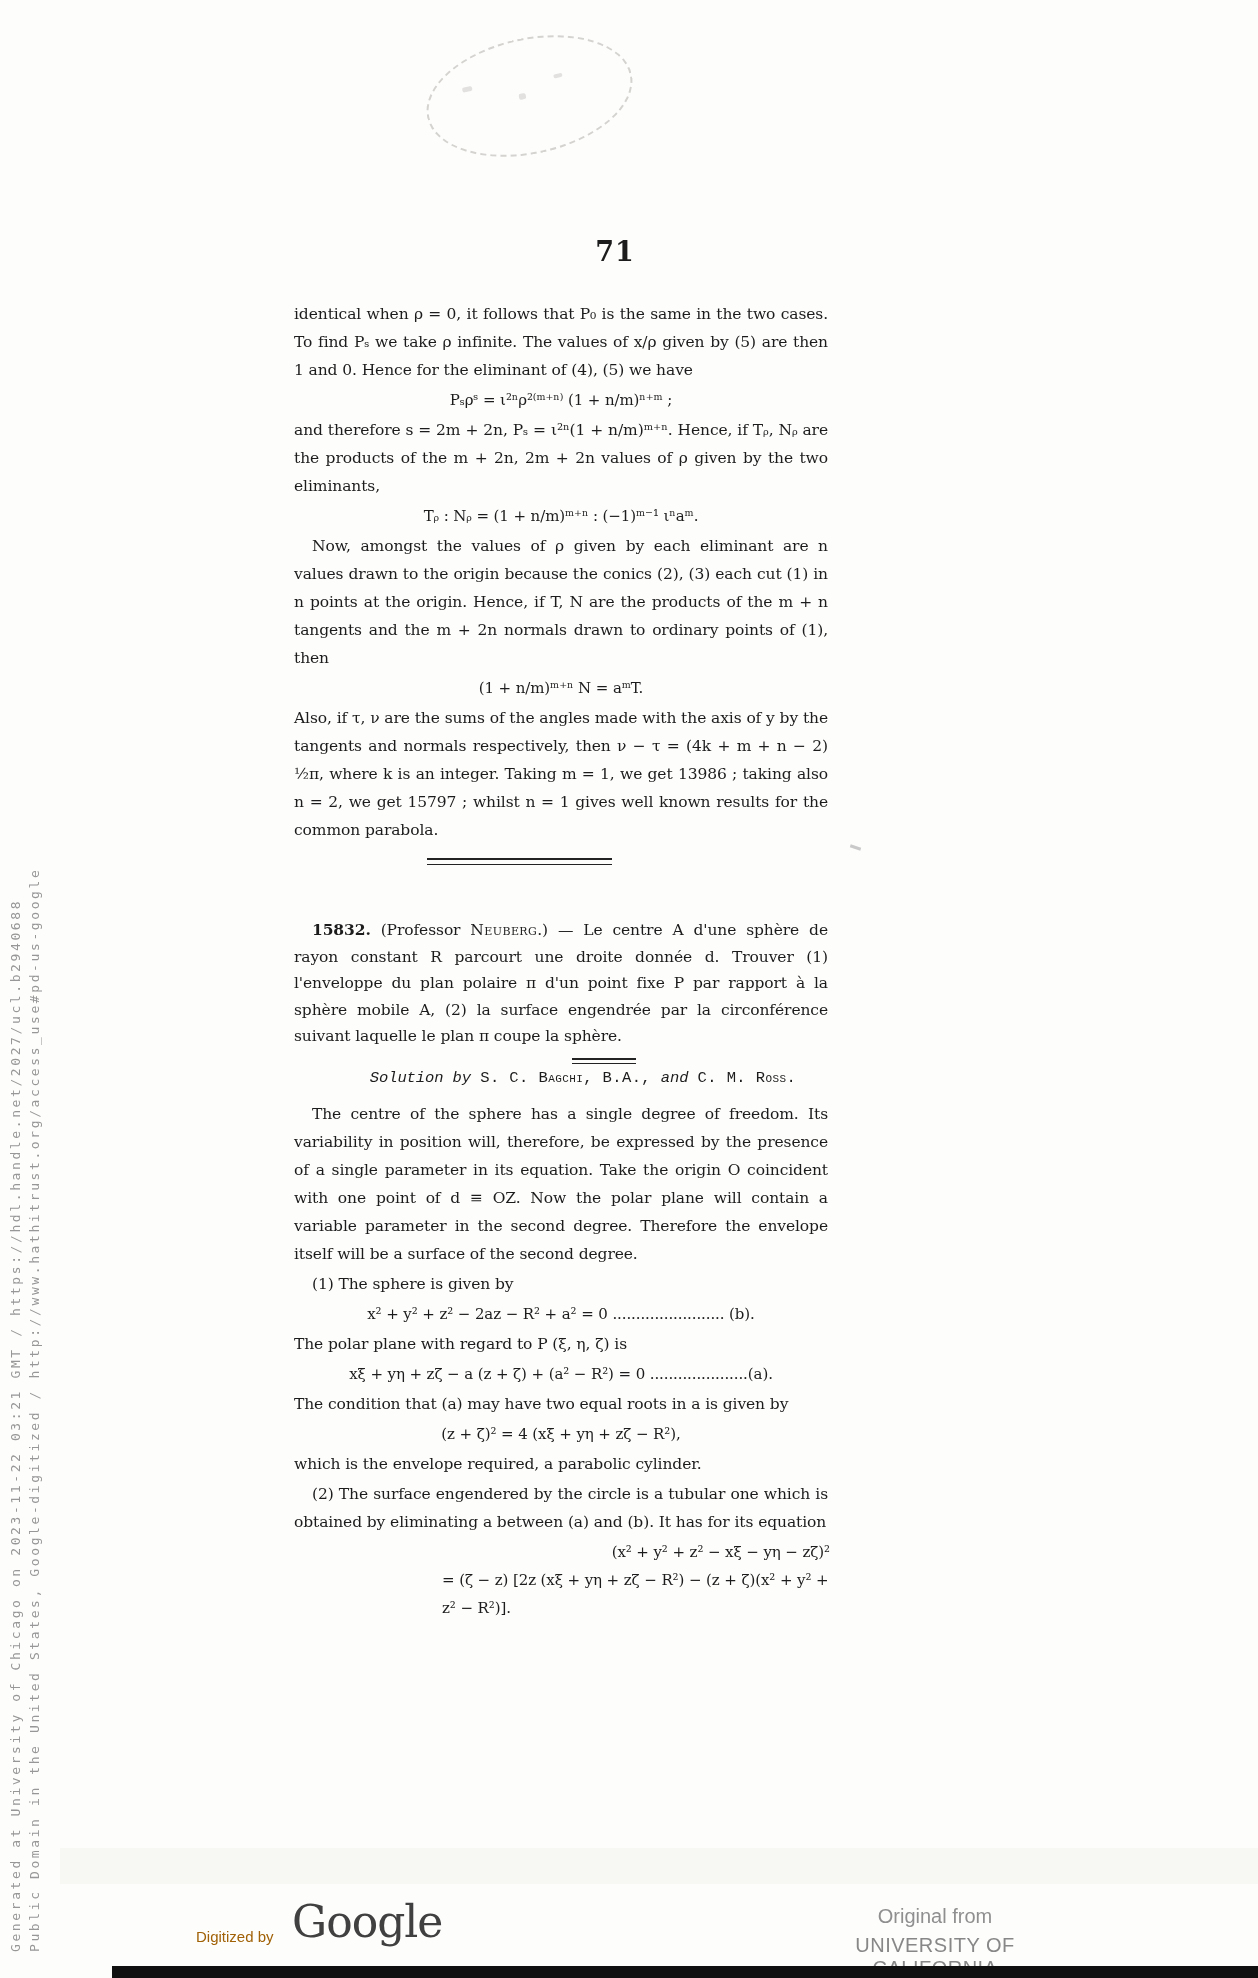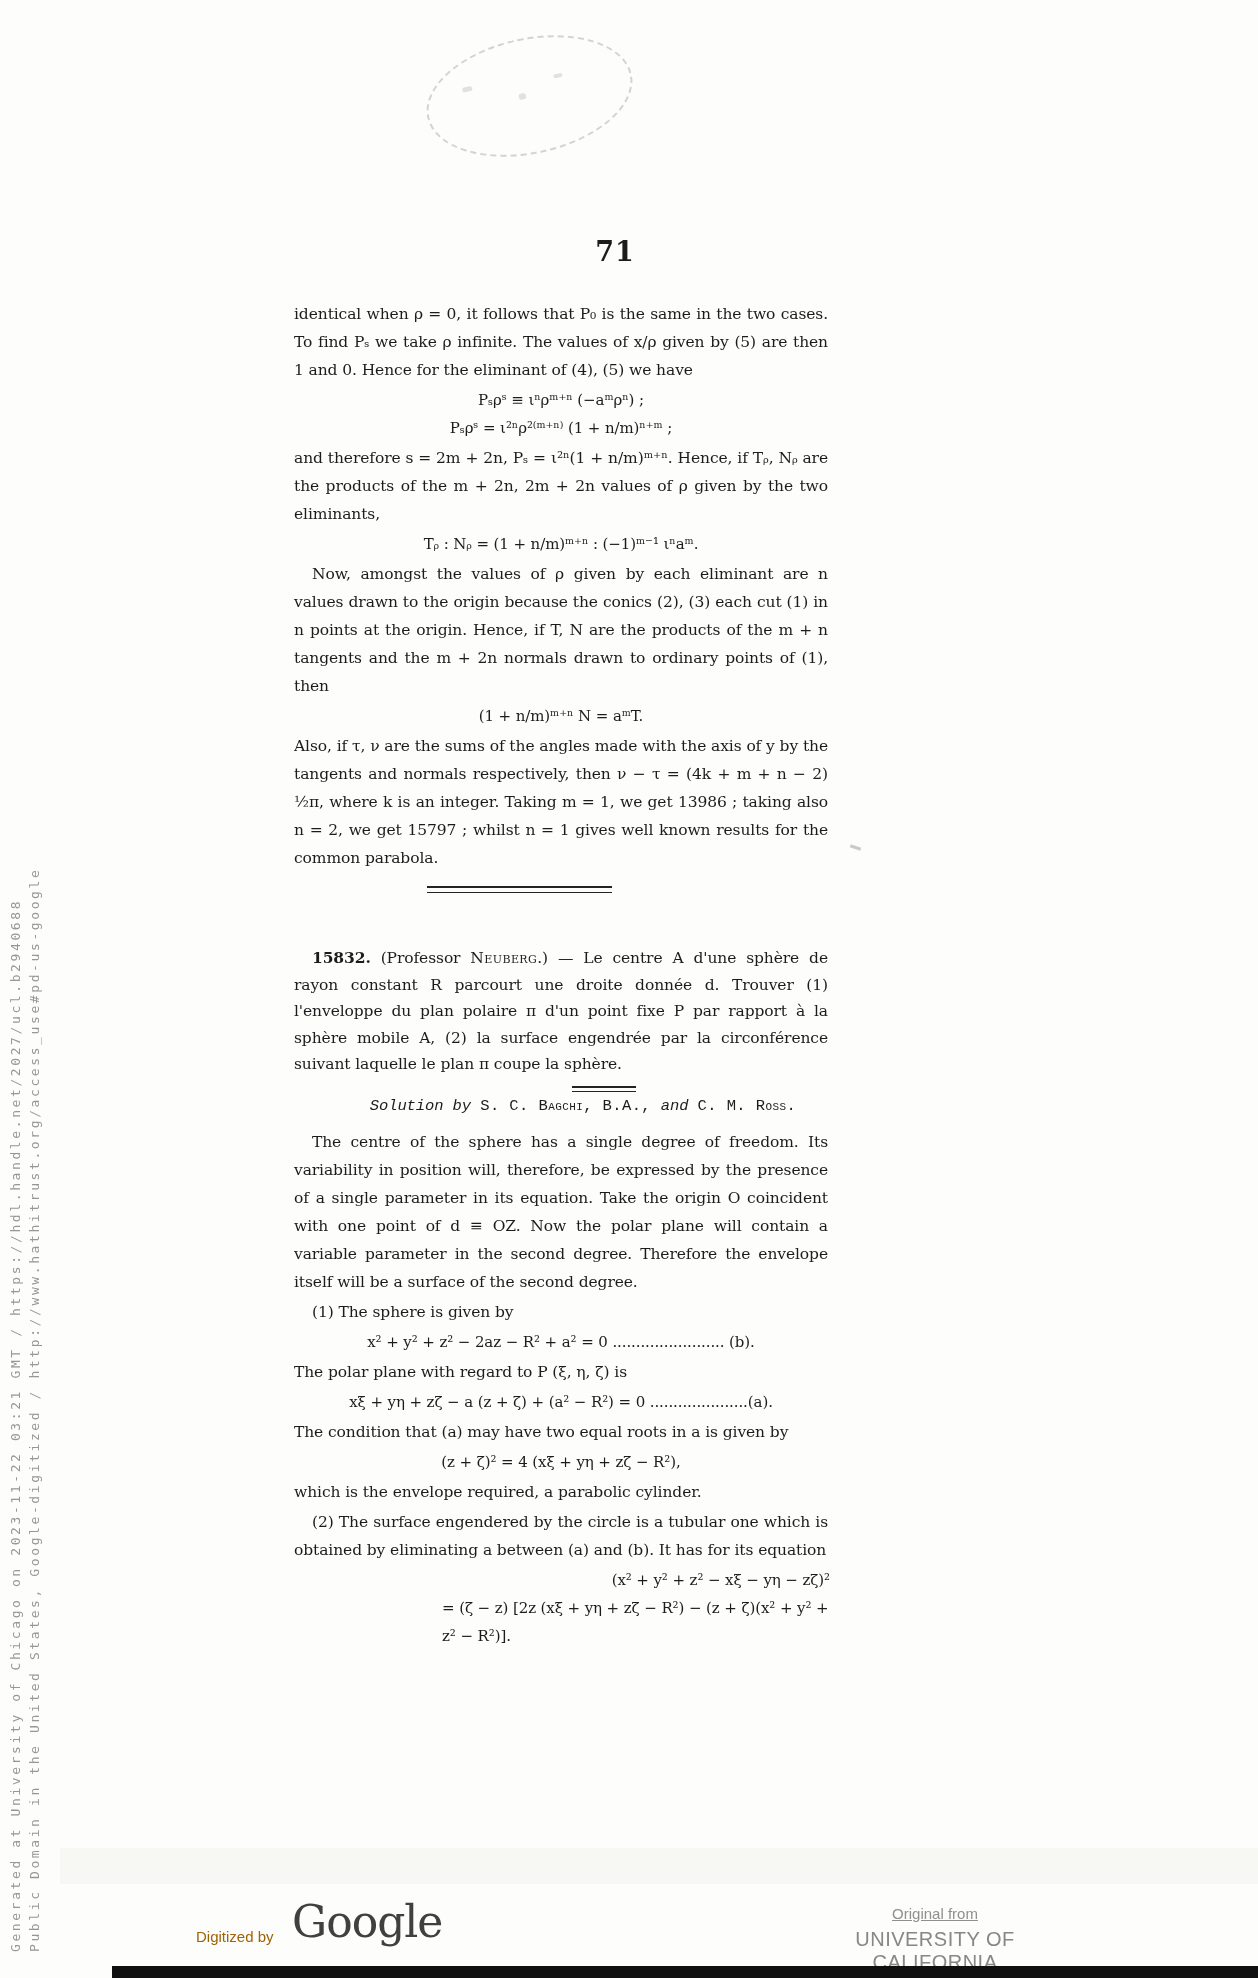--- a/index.html
+++ b/index.html
@@ -74,21 +74,21 @@
   }
   .google-logo {
     position:absolute; left:292px; top:1896px;
     font-family:"DejaVu Serif",serif; font-size:44px; color:#404040;
     letter-spacing:-1px;
   }
   .footer-original {
     position:absolute; left:790px; top:1905px; width:290px; text-align:center;
     font-family:"Liberation Sans","DejaVu Sans",sans-serif; color:#8f8f8f;
   }
-  .footer-original .line1 { font-size:15px;text-decoration:underline; }
+  .footer-original .line1 { font-size:20px; }
   .footer-original .line2 { font-size:20px; margin-top:6px; letter-spacing:.5px; color:#878787; }
 
   .bottom-bar {
     position:absolute; left:112px; bottom:0; width:1146px; height:12px;
     background:#101010;
   }
 </style>
 </head>
 <body>
 
@@ -103,21 +103,20 @@
     <span class="stamp-speck" style="left:38px;top:34px;width:10px;height:5px;"></span>
     <span class="stamp-speck" style="left:92px;top:52px;width:7px;height:6px;"></span>
     <span class="stamp-speck" style="left:130px;top:40px;width:9px;height:4px;"></span>
   </div>
 
   <div class="page-number">71</div>
 
   <div class="content">
 
     <p class="para">identical when ρ = 0, it follows that P₀ is the same in the two cases.  To find Pₛ we take ρ infinite.  The values of x/ρ given by (5) are then 1 and 0.  Hence for the eliminant of (4), (5) we have</p>
-    <div class="eq">Pₛρˢ ≡ ιⁿρᵐ⁺ⁿ (−aᵐρⁿ) ;</div>
 
     <div class="eq">Pₛρˢ = ι²ⁿρ²⁽ᵐ⁺ⁿ⁾ (1 + n/m)ⁿ⁺ᵐ ;</div>
 
     <p class="para">and therefore s = 2m + 2n, Pₛ = ι²ⁿ(1 + n/m)ᵐ⁺ⁿ.  Hence, if Tᵨ, Nᵨ are the products of the m + 2n, 2m + 2n values of ρ given by the two eliminants,</p>
     <div class="eq">Tᵨ : Nᵨ = (1 + n/m)ᵐ⁺ⁿ : (−1)ᵐ⁻¹ ιⁿaᵐ.</div>
 
     <p class="para indent">Now, amongst the values of ρ given by each eliminant are n values drawn to the origin because the conics (2), (3) each cut (1) in n points at the origin.  Hence, if T, N are the products of the m + n tangents and the m + 2n normals drawn to ordinary points of (1), then</p>
     <div class="eq">(1 + n/m)ᵐ⁺ⁿ N = aᵐT.</div>
 
     <p class="para">Also, if τ, ν are the sums of the angles made with the axis of y by the tangents and normals respectively, then ν − τ = (4k + m + n − 2) ½π, where k is an integer.  Taking m = 1, we get 13986 ;  taking also n = 2, we get 15797 ;  whilst n = 1 gives well known results for the common parabola.</p>

